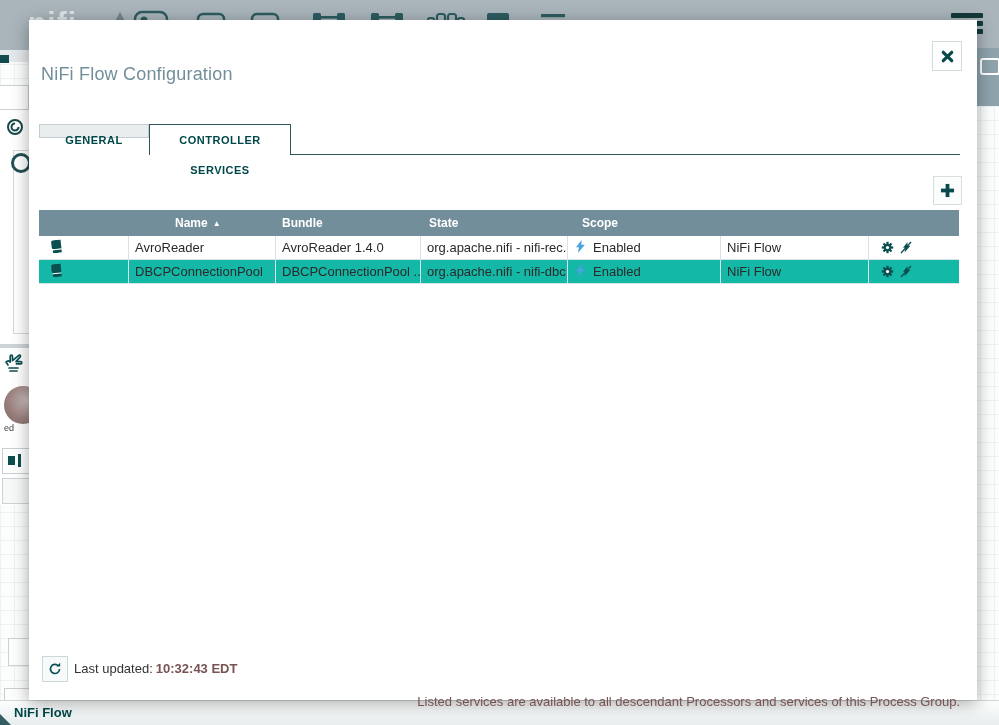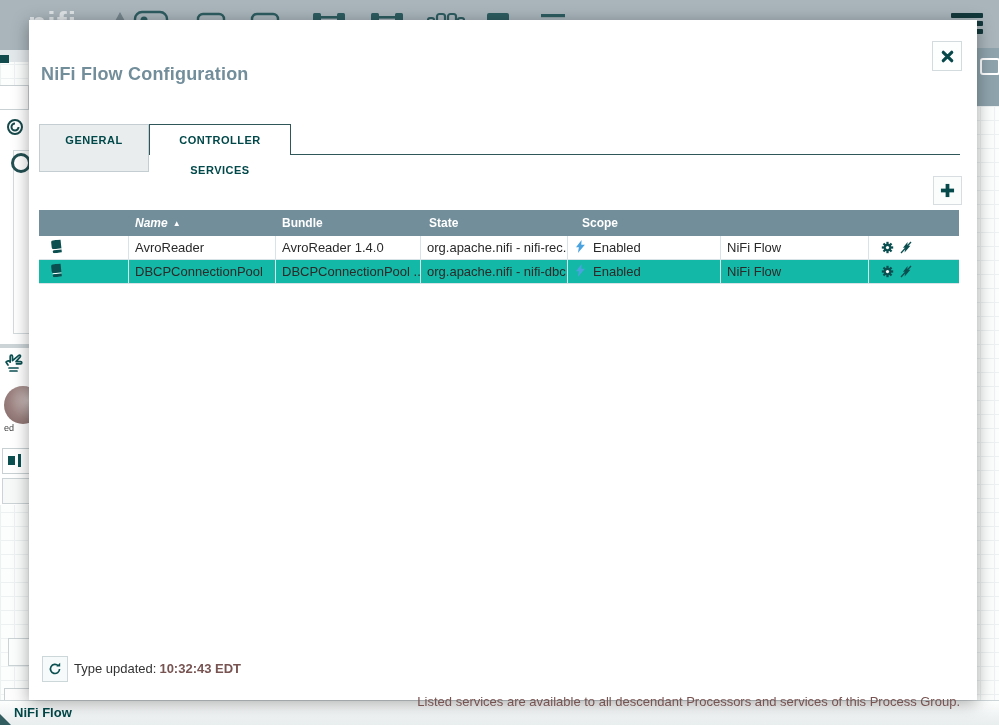--- a/index.html
+++ b/index.html
@@ -52,42 +52,42 @@
         background:linear-gradient(#fdfefe,#e7eced);border-top:1px solid #cfd6d9;}
   .breadcrumb-bar .crumb{position:absolute;left:14px;top:0;line-height:24px;font-size:13px;font-weight:bold;color:#004849;}
   .corner-wedge{position:absolute;left:0;top:714px;width:0;height:0;z-index:3;
         border-bottom:11px solid #315d60;border-right:11px solid transparent;}
 
   
   .dialog{position:absolute;left:29px;top:20px;width:948px;height:680px;background:#fff;z-index:5;
           box-shadow:0 3px 16px rgba(0,0,0,.35);}
   .dlg-close{position:absolute;left:903px;top:21px;width:28px;height:28px;background:#fdfefe;
           border:1px solid #d4dbde;display:flex;align-items:center;justify-content:center;cursor:pointer;}
-  .dlg-title{position:absolute;left:12px;top:44px;font-size:18px;font-weight:bold;color:#728e9b;letter-spacing:.2px;}
-
-  .tab{position:absolute;top:104px;height:48px;line-height:30px;text-align:center;
+  .dlg-title{position:absolute;left:12px;top:44px;font-size:18px;font-weight:normal;color:#728e9b;letter-spacing:.2px;}
+
+  .tab{position:absolute;top:104px;height:14px;line-height:30px;text-align:center;
        font-size:11px;font-weight:bold;letter-spacing:.5px;color:#004849;cursor:pointer;box-sizing:border-box;}
   .tab-general{left:10px;width:110px;background:#e9edee;border:1px solid #c4cdd1;}
   .tab-active{left:120px;width:142px;height:31px;background:#fff;border:1px solid #2f5659;border-bottom:none;z-index:2;}
   .tab-line{position:absolute;left:249px;top:134px;width:682px;height:1px;background:#2f5659;}
 
   .add-btn{position:absolute;left:904px;top:156px;width:27px;height:27px;background:#fbfcfc;
            border:1px solid #d7dde0;display:flex;align-items:center;justify-content:center;cursor:pointer;}
 
   
   .cs-table{position:absolute;left:10px;top:190px;width:920px;}
   .t-head{display:flex;height:26px;background:#728e9b;color:#fff;font-size:12px;font-weight:bold;align-items:center;}
   .t-row{display:flex;height:23px;align-items:flex-start;font-size:13px;color:#2a2a2a;
          border-bottom:1px solid #d8e3e8;background:#fff;cursor:pointer;}
   .t-row.alt{background:#14b8a6;}
   .cell{box-sizing:border-box;padding-left:6px;display:flex;align-items:center;height:100%;overflow:hidden;white-space:nowrap;}
   .t-row .cell{border-right:1px solid #d8e3e8;}
   .t-row .cell:last-child{border-right:none;}
   .c0{width:90px;}.c1{width:147px;}.c2{width:145px;}.c3{width:147px;}.c4{width:153px;}.c5{width:148px;}.c6{width:90px;}
-  .sorted{font-style:italic;}
+  .sorted{margin-left:40px;}
   .sort-arrow{font-size:8px;margin-left:5px;font-style:normal;}
   .book{margin-left:5px;transform:rotate(-6deg);}
   .state-bolt{margin-right:8px;margin-left:2px;}
   .row-action{margin-left:6px;display:flex;align-items:center;cursor:pointer;}
 
   
   .refresh-btn{position:absolute;left:13px;top:636px;width:24px;height:24px;background:#f7fafa;
                border:1px solid #ccd7da;display:flex;align-items:center;justify-content:center;cursor:pointer;}
   .last-updated{position:absolute;left:45px;top:641px;font-size:13px;color:#333;}
   .last-updated b{color:#775351;font-weight:bold;margin-left:3px;}
@@ -304,18 +304,18 @@
       </div>
     </div>
 
     <div class="refresh-btn">
       <svg width="14" height="14" viewBox="0 0 16 16">
         <path d="M13.2 8a5.2 5.2 0 1 1-1.5-3.7" fill="none" stroke="#0b4f51" stroke-width="1.9"></path>
         <path d="M13.9 0.8v4.4H9.5z" fill="#0b4f51"></path>
         </svg>
     </div>
     <div class="last-updated">
-      <span>Type updated:</span><b>10:32:43 EDT</b>
+      <span>Last updated:</span><b>10:32:43 EDT</b>
     </div>
     <div class="footer-note">Listed services are available to all descendant Processors and services of this Process Group.</div>
   </div>
 
 </div>
 
 </body></html>

